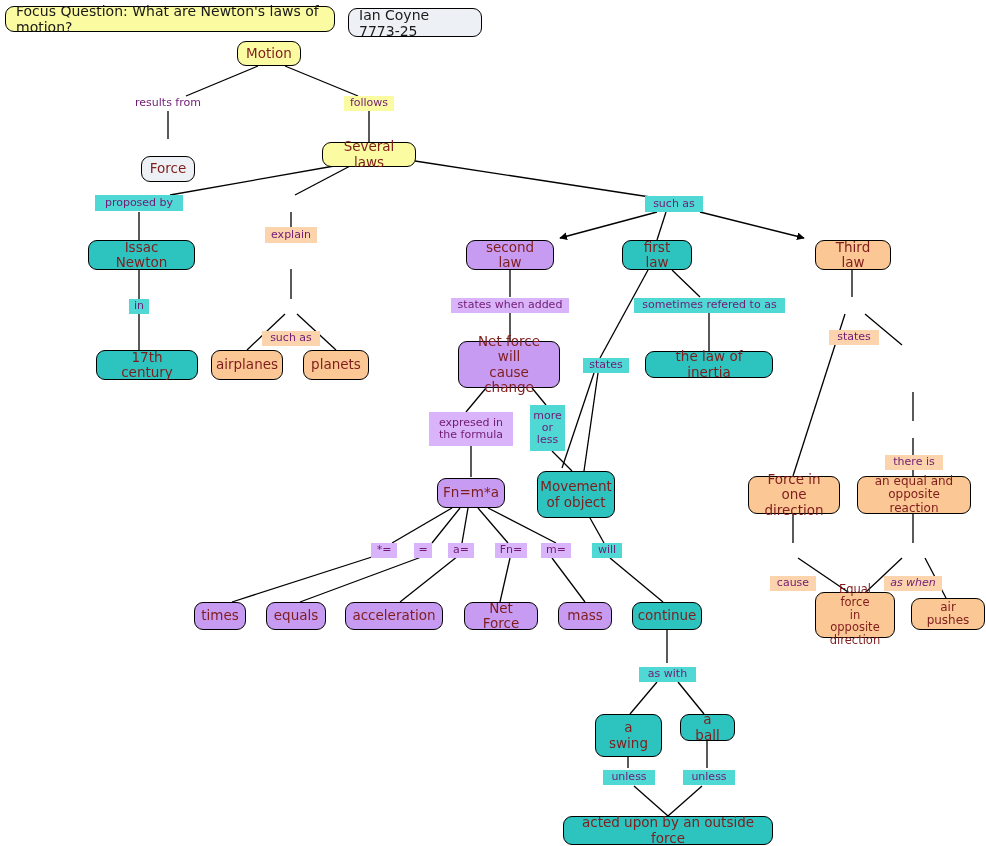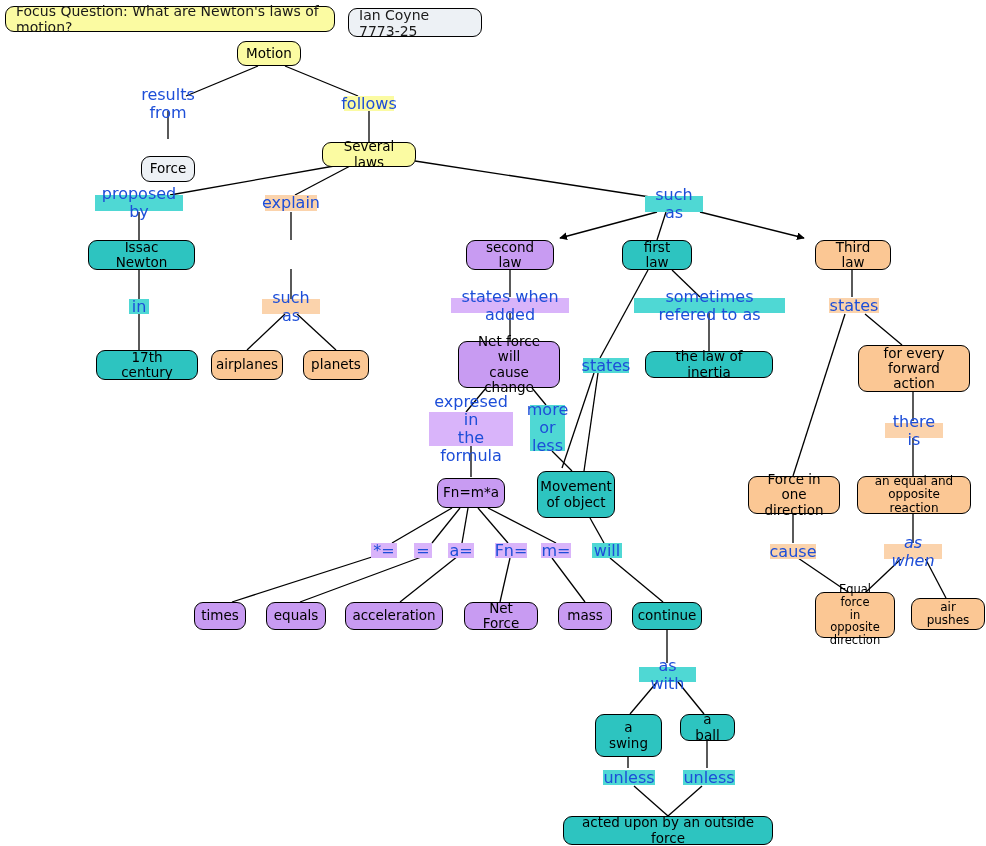--- a/index.html
+++ b/index.html
@@ -23,51 +23,51 @@
   }
   .node{
     position:absolute;
     box-sizing:border-box;
     border:1.4px solid #000000;
     border-radius:9px;
     display:flex;
     align-items:center;
     justify-content:center;
     text-align:center;
-    color:#000000;
+    color:#7f1d1d;
     line-height:1.12;
     white-space:pre-line;
     padding:2px 15px;
     font-size:13.5px;
   }
   .link-label{
     position:absolute;
     box-sizing:border-box;
     border:none;
     border-radius:0;
     display:flex;
     align-items:center;
     justify-content:center;
     text-align:center;
-    color:#1d4ed8;
+    color:#701a75;
     line-height:1.12;
     white-space:pre-line;
-    font-size:16px;
+    font-size:11px;
     padding:0 2px;
   }
   
   .c-yellow{background:#fbfba2;}
   .c-teal{background:#2dc4c0;}
   .c-orange{background:#fbc794;}
   .c-purple{background:#c89bf2;}
   .c-grey{background:#edf1f5;}
 
   .lbl-yellow{background:#fbfba2;}
   .lbl-teal{background:#4fd8d4;}
-  .lbl-orange{background:#fbd3ac;}
+  .lbl-orange{background:#fbd3ac;margin-top:32px;}
   .lbl-purple{background:#d9b4fa;}
   .lbl-plain{background:transparent;}
 
   .banner{
     position:absolute;
     box-sizing:border-box;
     border:1.4px solid #000000;
     border-radius:9px;
     display:flex;
     align-items:center;
@@ -216,22 +216,20 @@
   <div class="node c-purple" style="left:558px;top:602px;width:54px;height:28px;">mass</div>
 
   <div class="node c-teal" style="left:632px;top:602px;width:70px;height:28px;">continue</div>
 
   <div class="node c-teal" style="left:595px;top:714px;width:67px;height:43px;">a swing</div>
 
   <div class="node c-teal" style="left:680px;top:714px;width:55px;height:27px;">a ball</div>
 
   <div class="node c-teal" style="left:563px;top:816px;width:210px;height:29px;">acted upon by an outside force</div>
 
-  <div class="node c-orange" style="left:858px;top:345px;width:112px;height:47px;">for every
-forward action</div>
 
   <div class="node c-orange" style="left:748px;top:476px;width:92px;height:38px;">Force in one
 direction</div>
 
   <div class="node c-orange" style="left:857px;top:476px;width:114px;height:38px;font-size:12px;">an equal and
 opposite reaction</div>
 
   <div class="node c-orange" style="left:815px;top:592px;width:80px;height:46px;font-size:11.5px;">Equal force
 in opposite
 direction</div>

